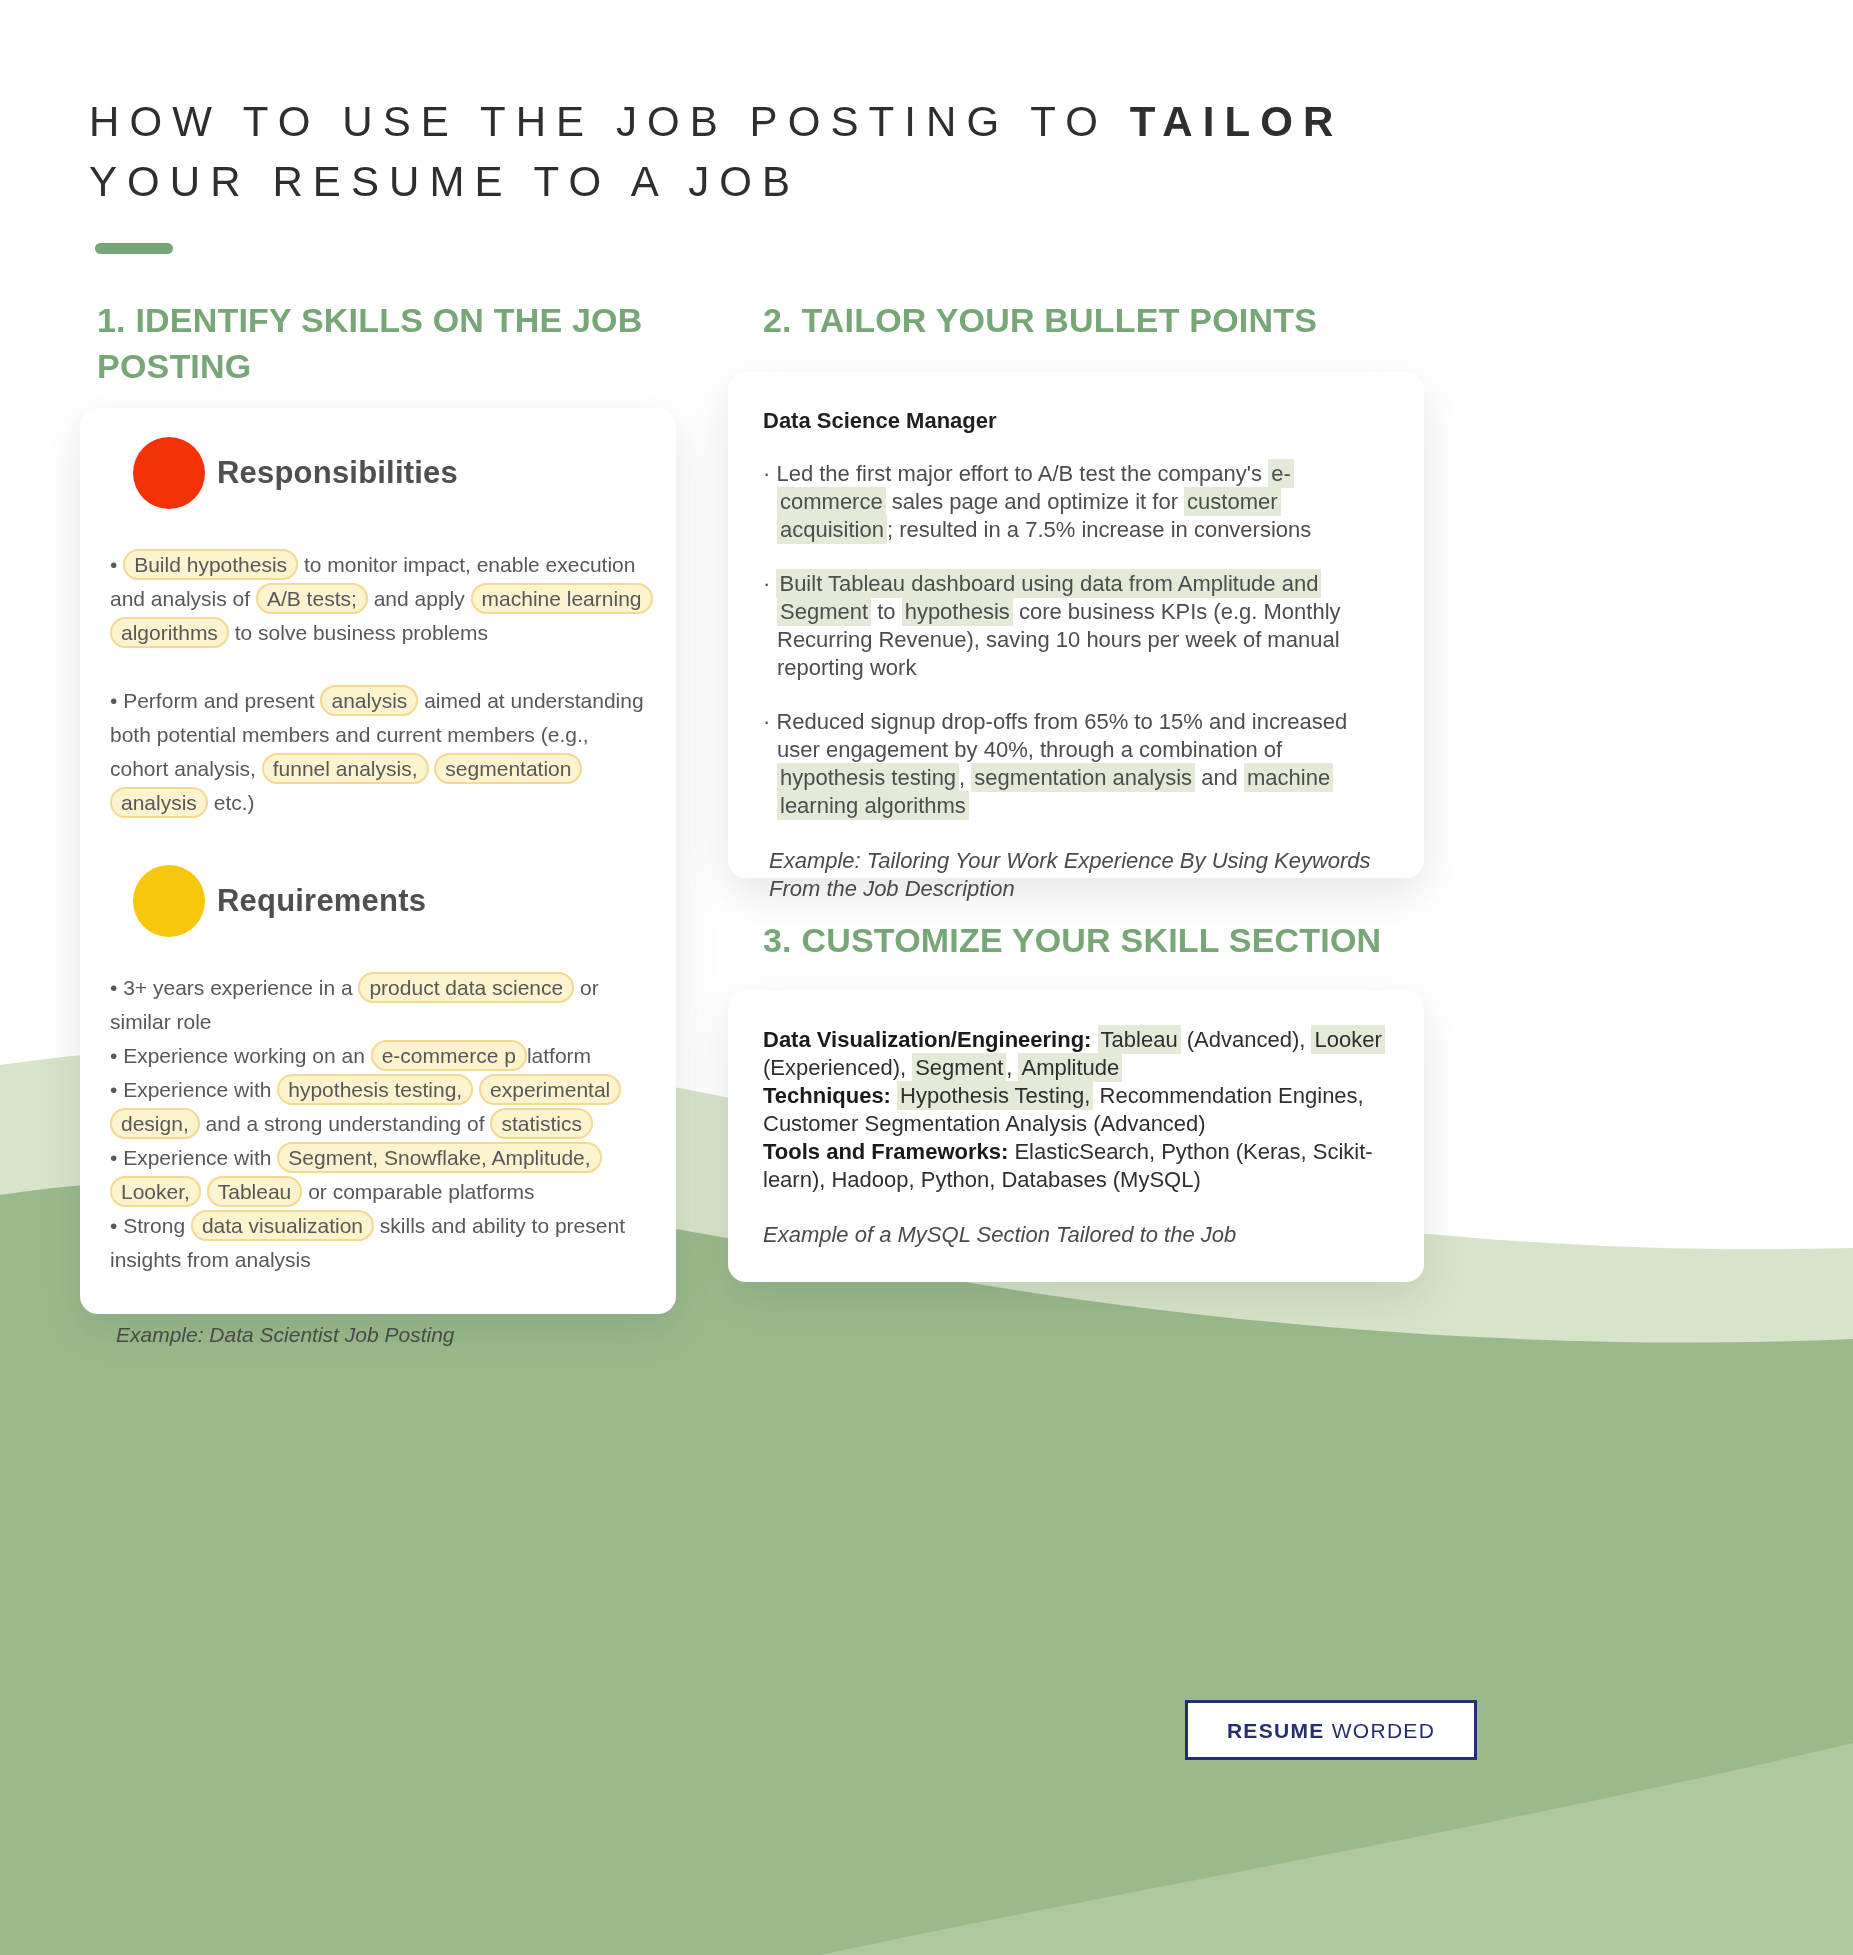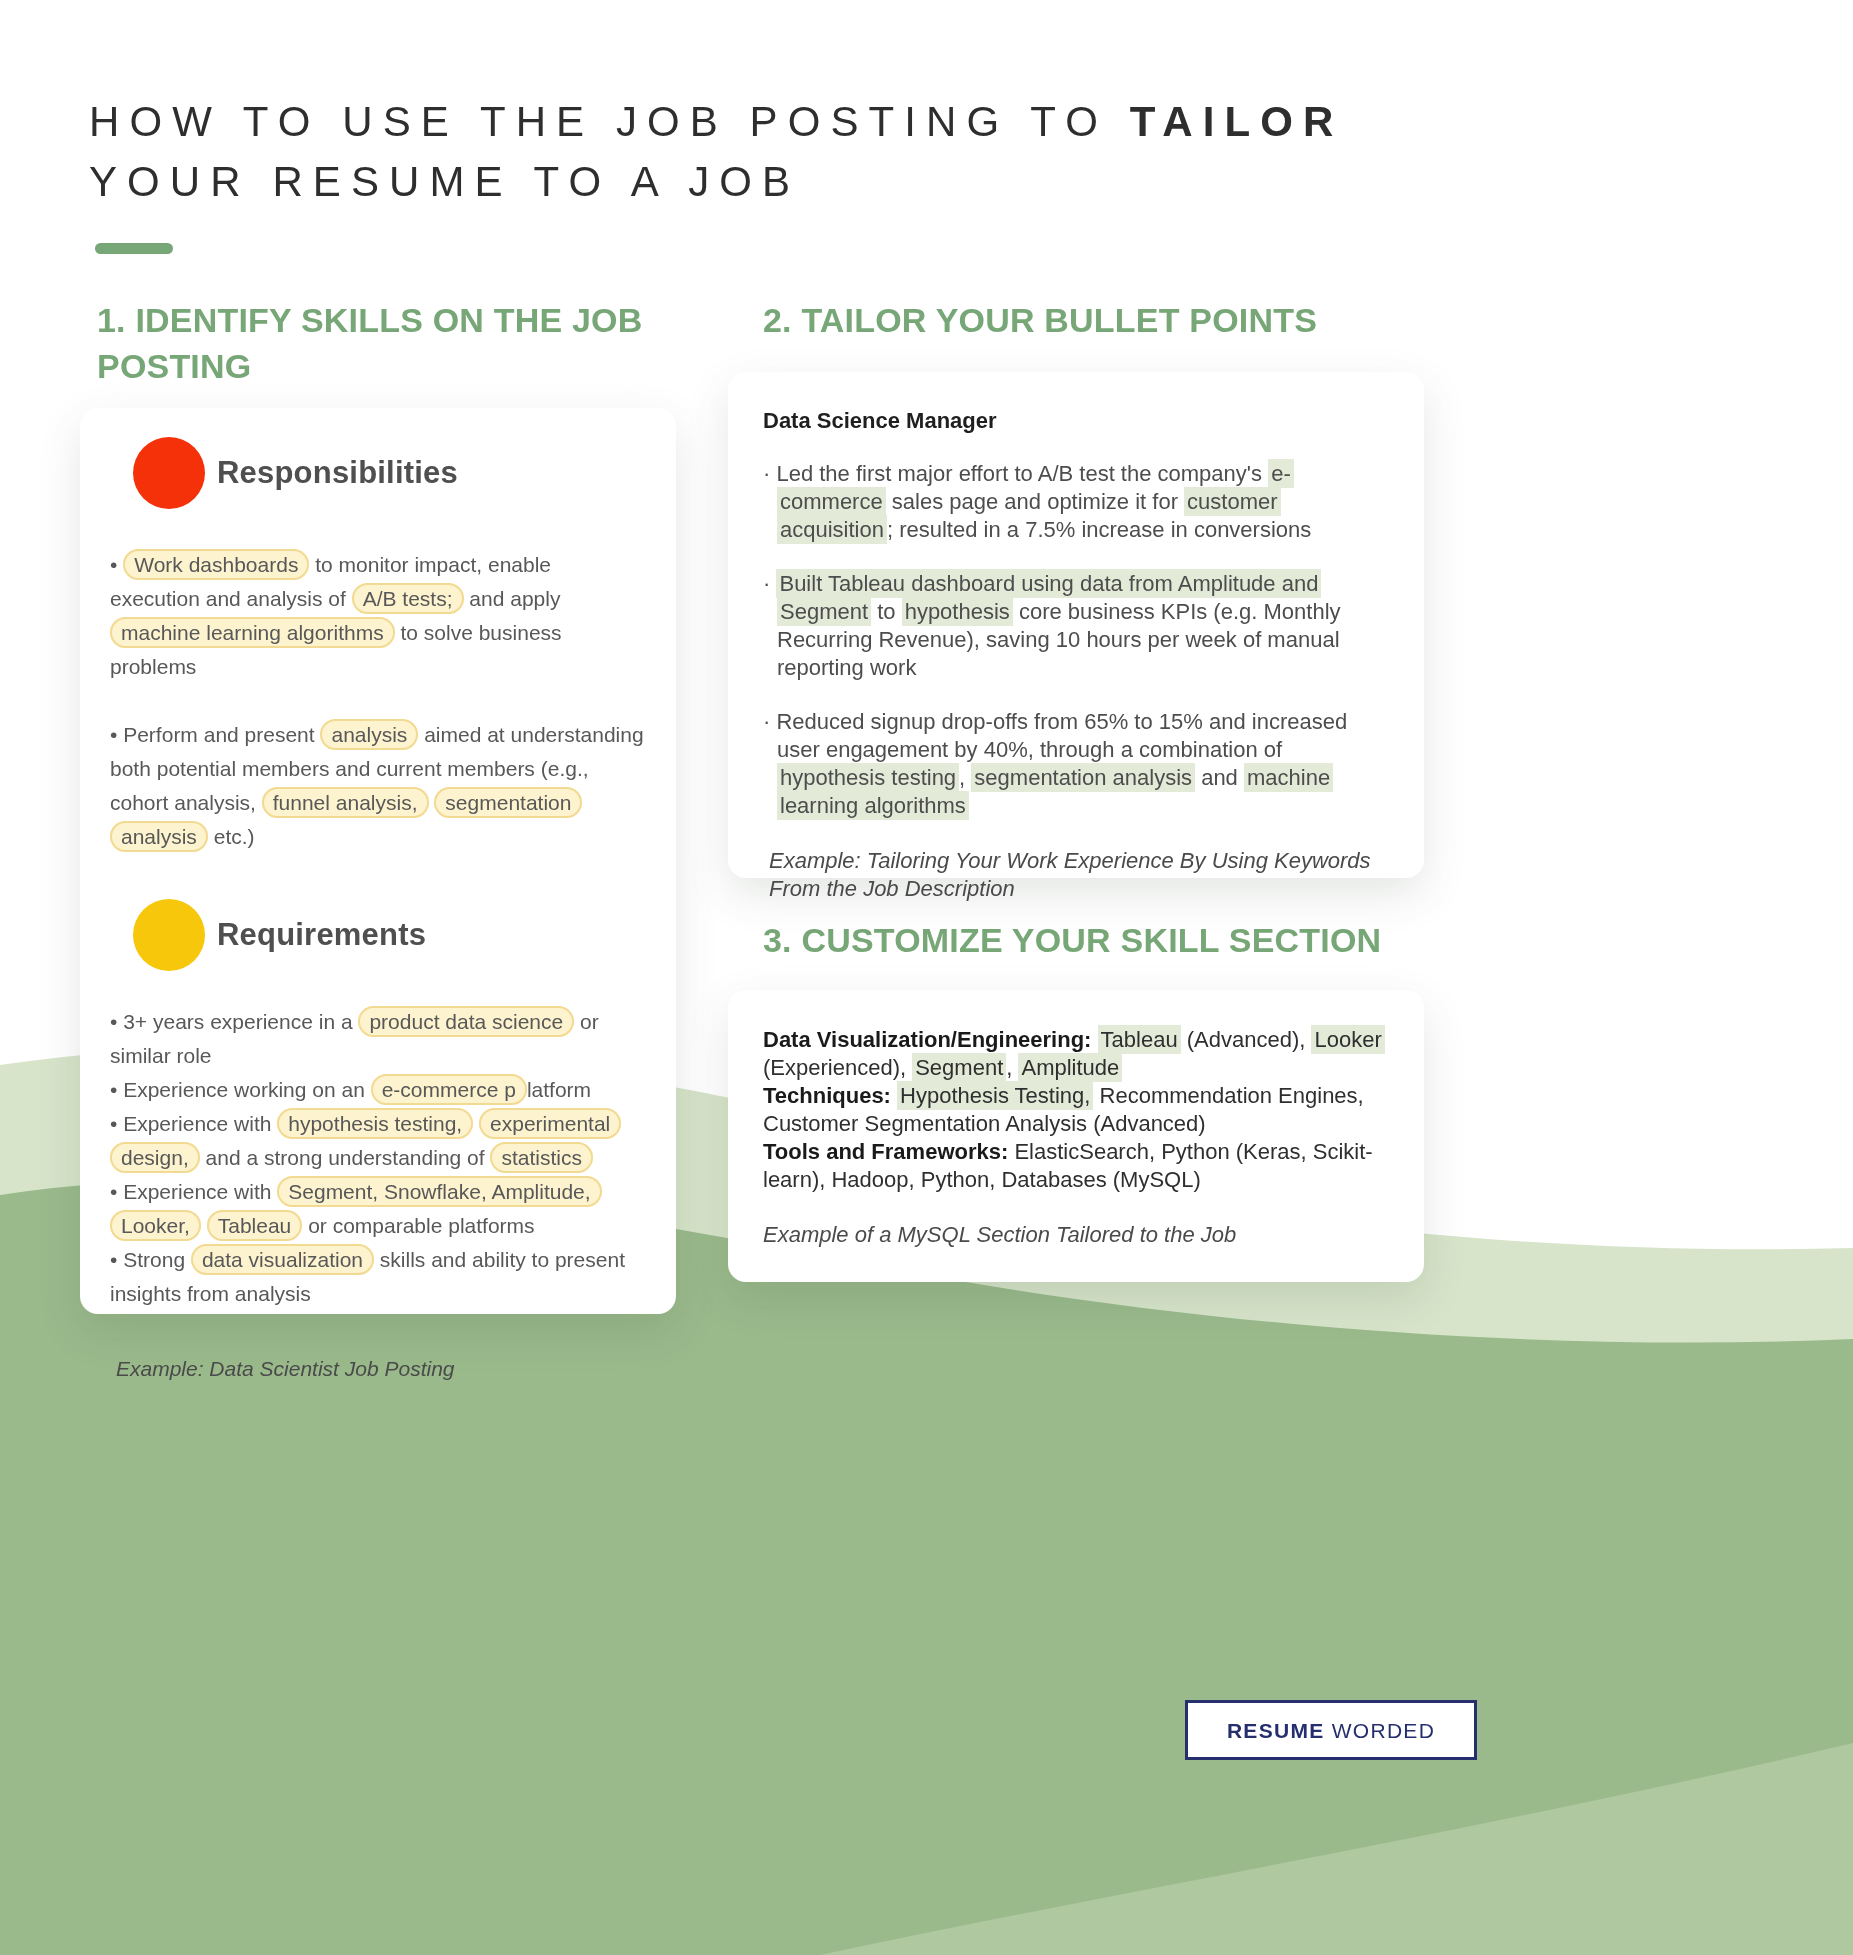--- a/index.html
+++ b/index.html
@@ -79,21 +79,21 @@
 
   <h2 class="sec-heading" id="h1">1. IDENTIFY SKILLS ON THE JOB POSTING</h2>
   <h2 class="sec-heading" id="h2">2. TAILOR YOUR BULLET POINTS</h2>
   <h2 class="sec-heading" id="h3">3. CUSTOMIZE YOUR SKILL SECTION</h2>
 
   <div class="card" id="card1">
     <div class="sec-row">
       <span class="dot red"></span>
       <h3>Responsibilities</h3>
     </div>
-    <p class="jp-text jp-p1"><span>• </span><span class="hl-y">Work dashboards</span><span> to monitor impact, enable execution and analysis of </span><span class="hl-y">A/B tests;</span><span> and apply </span><span class="hl-y">machine learning algorithms</span><span> to solve business problems</span></p>
+    <p class="jp-text jp-p1"><span>• </span><span class="hl-y">Build hypothesis</span><span> to monitor impact, enable execution and analysis of </span><span class="hl-y">A/B tests;</span><span> and apply </span><span class="hl-y">machine learning algorithms</span><span> to solve business problems</span></p>
     <p class="jp-text jp-p2"><span>• Perform and present </span><span class="hl-y">analysis</span><span> aimed at understanding both potential members and current members (e.g., cohort analysis, </span><span class="hl-y">funnel analysis,</span><span> </span><span class="hl-y">segmentation analysis</span><span> etc.)</span></p>
 
     <div class="sec-row sec-row2">
       <span class="dot yellow"></span>
       <h3>Requirements</h3>
     </div>
     <div class="jp-text jp-reqs">
       <p><span>• 3+ years experience in a </span><span class="hl-y">product data science</span><span> or similar role</span></p>
       <p><span>• Experience working on an </span><span class="hl-y">e-commerce p</span><span>latform</span></p>
       <p><span>• Experience with </span><span class="hl-y">hypothesis testing,</span><span> </span><span class="hl-y">experimental design,</span><span> and a strong understanding of </span><span class="hl-y">statistics</span></p>

